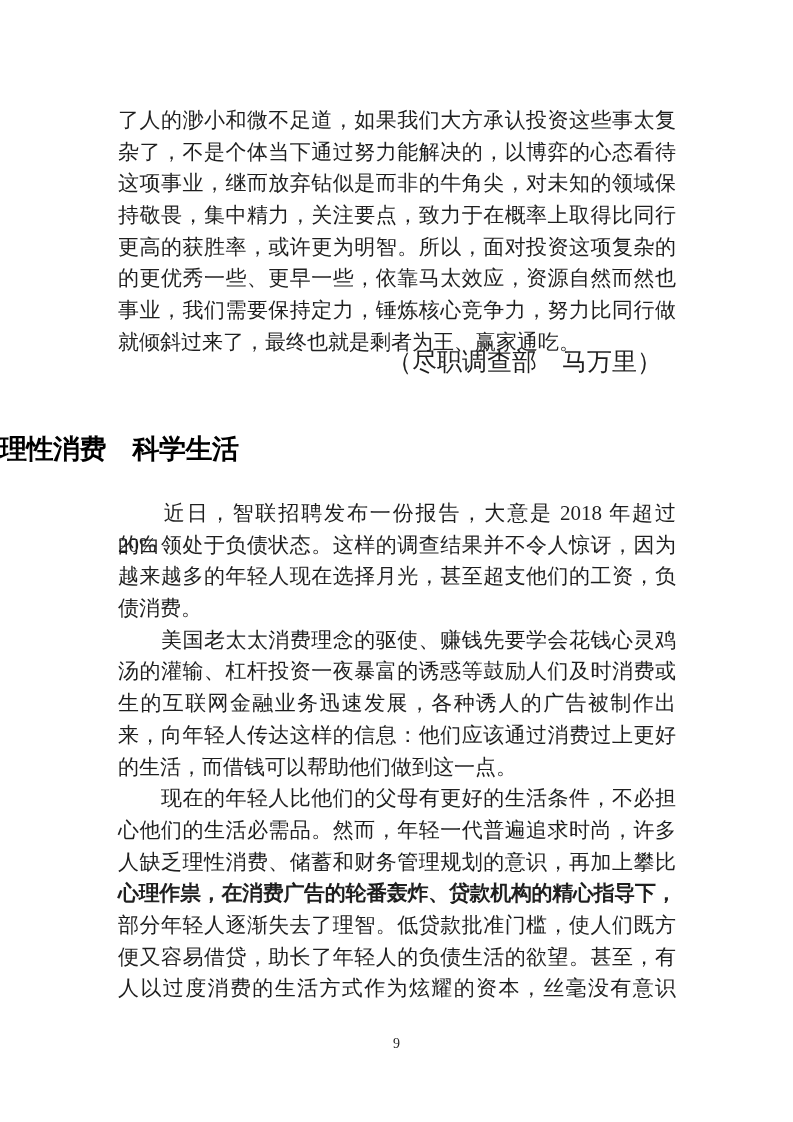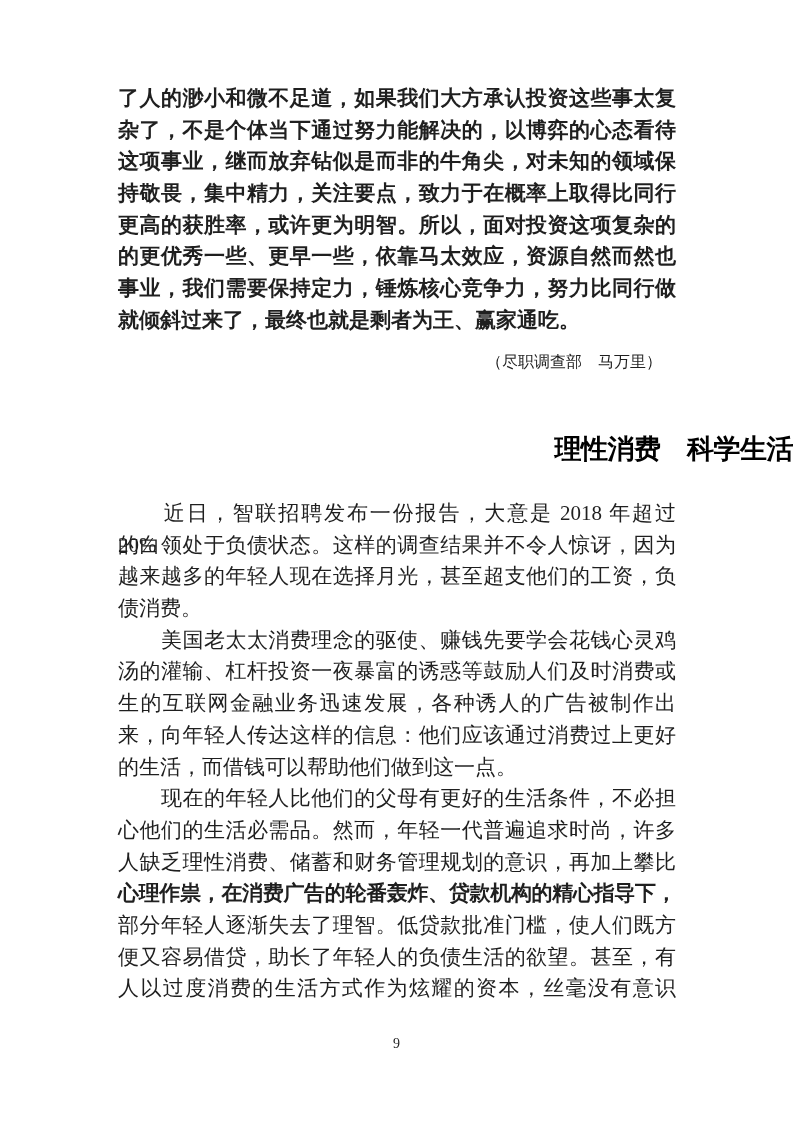--- a/index.html
+++ b/index.html
@@ -31,41 +31,40 @@
   .body-text .line.j {
     white-space: normal;
     text-align: justify;
     text-align-last: justify;
   }
   .body-text .line.tight {
     letter-spacing: -0.7px;
     font-weight: bold;
   }
   .prev-section {
-    top: 83px;
-    font-weight: bold;
+    top: 105px;
   }
   .attribution {
     position: absolute;
     left: 118px;
     top: 346px;
     width: 558px;
     box-sizing: border-box;
     padding-right: 14px;
-    font-size: 16px;
+    font-size: 25px;
     line-height: 31.7px;
     text-align: right;
   }
   .article-title {
     position: absolute;
     left: 0;
     top: 429px;
     width: 793px;
     margin: 0;
-    text-align: right;
+    text-align: left;
     font-family: "Liberation Sans", "DejaVu Sans", sans-serif;
     font-weight: 700;
     font-size: 27px;
     line-height: 40px;
     letter-spacing: -0.5px;
     color: #000000;
   }
   .article-body {
     top: 498px;
   }

